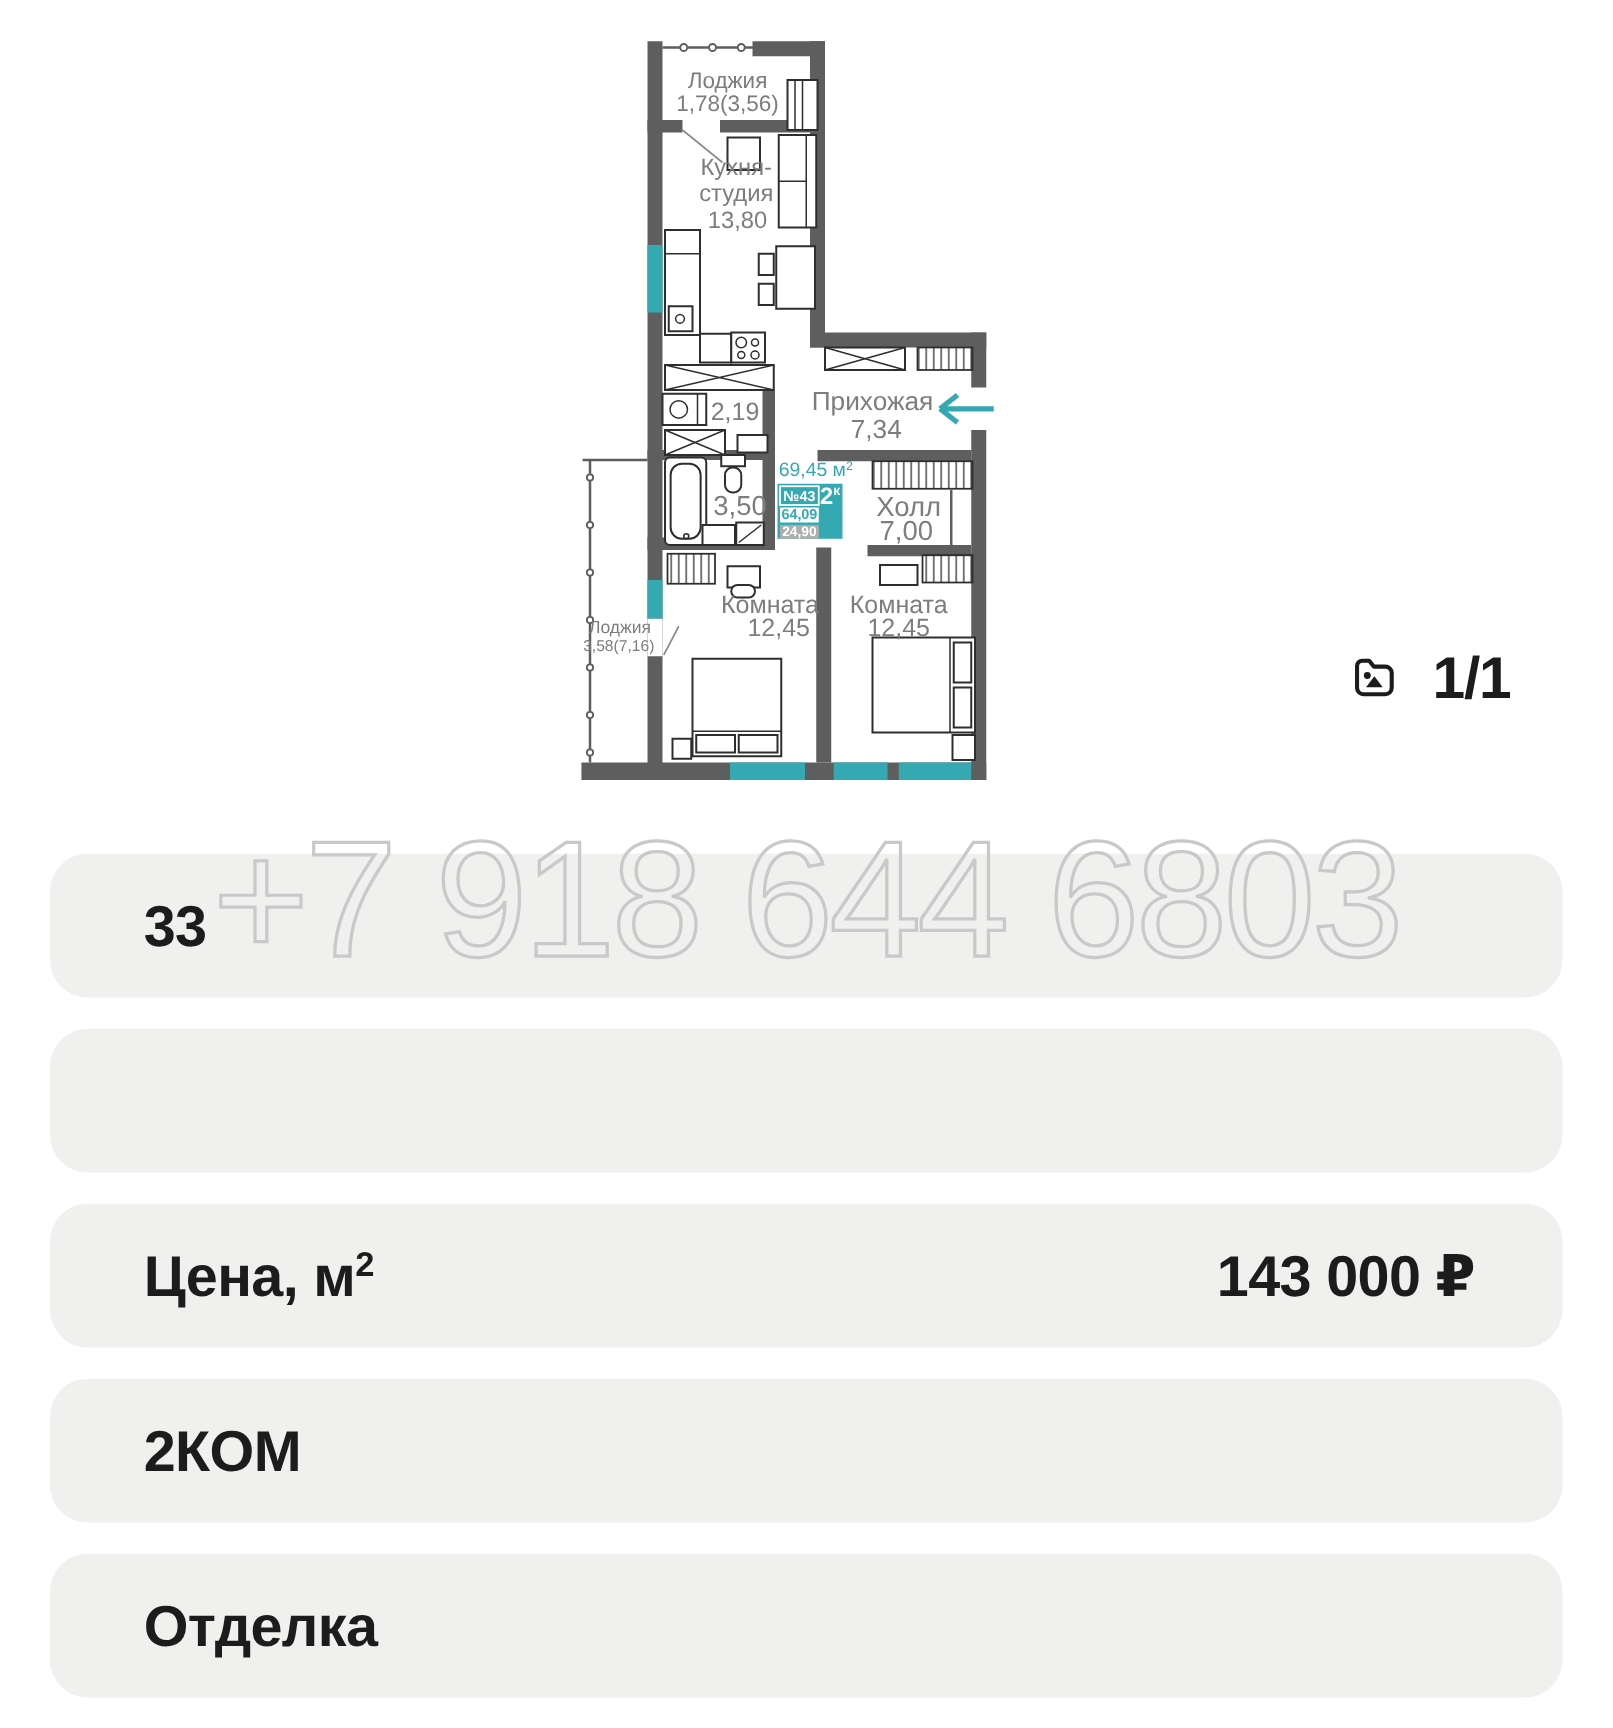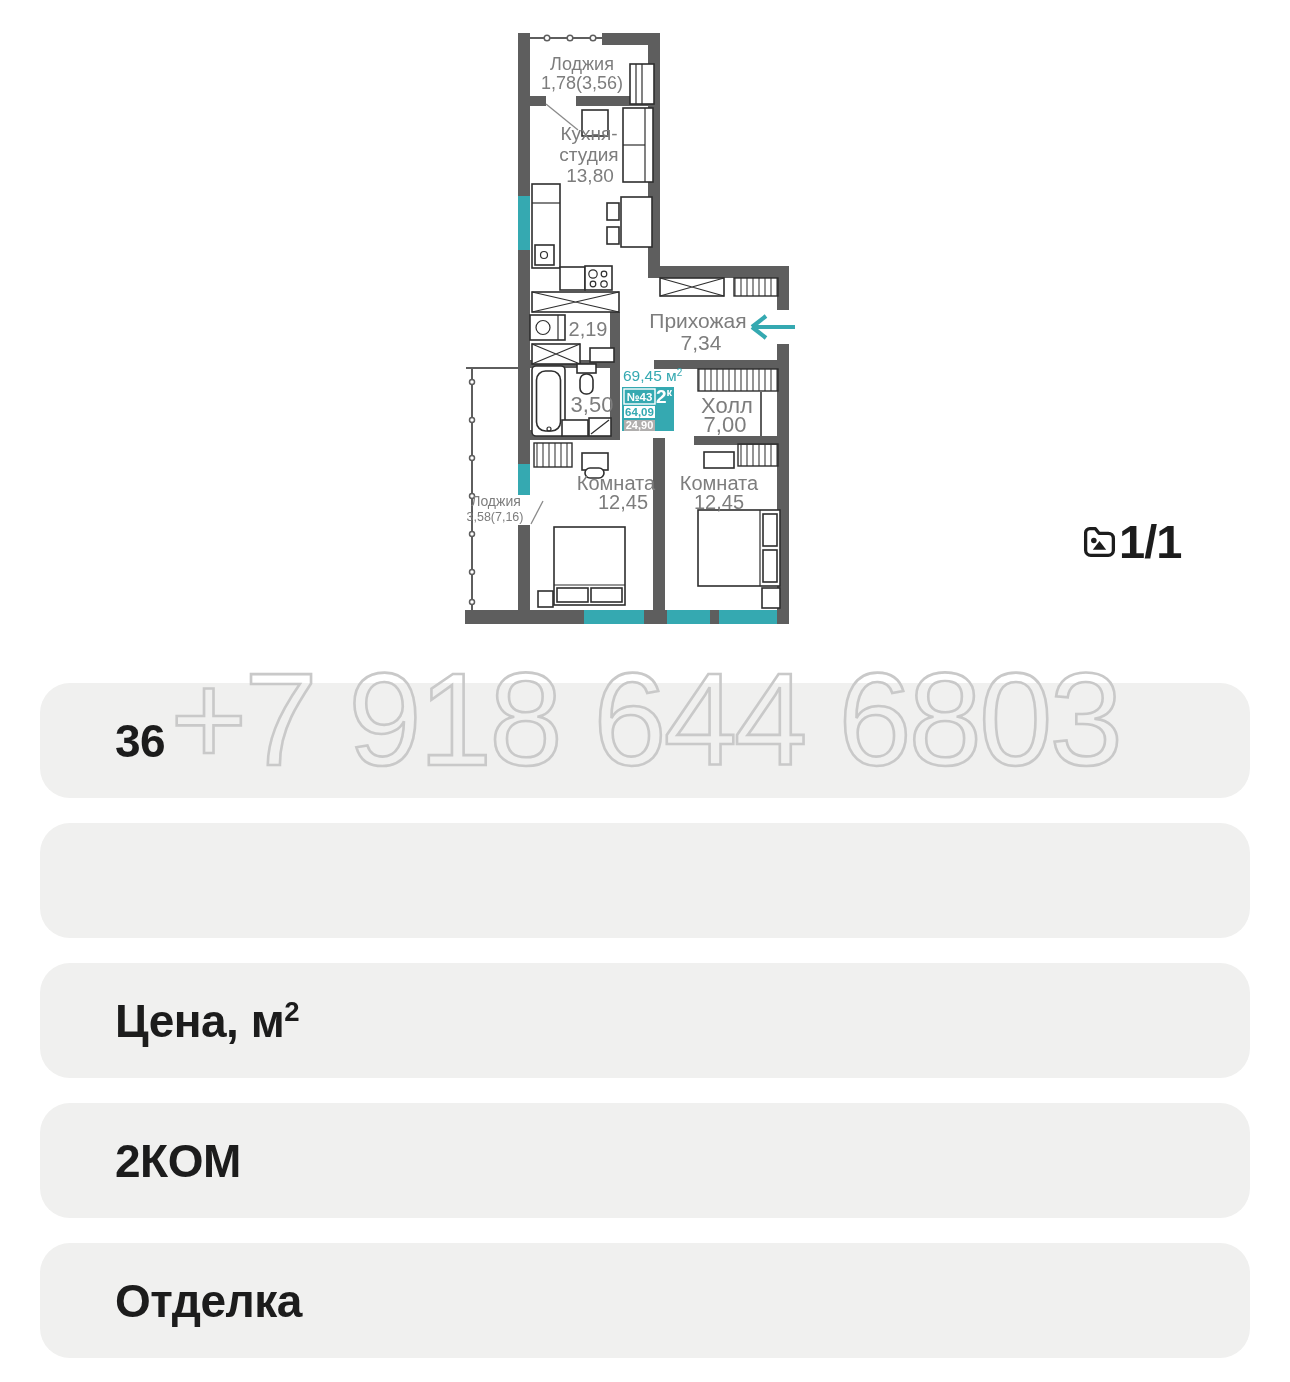--- a/index.html
+++ b/index.html
@@ -15,21 +15,21 @@
   .teal{fill:#35a9b1;}
   .lbl{fill:#7d7d7d;}
   .fur{fill:#ffffff;stroke:#2e2e2e;stroke-width:1.6;}
   .furline{stroke:#2e2e2e;stroke-width:1.2;fill:none;}
   .thin{stroke:#5e5e5e;stroke-width:2;fill:none;}
   .dot{fill:#ffffff;stroke:#5e5e5e;stroke-width:1.5;}
   .hatchbox{fill:url(#hatch);stroke:#2e2e2e;stroke-width:1.4;}
   .swing{stroke:#8a8a8a;stroke-width:1.3;fill:none;}
   .badge-txt{font-weight:bold;}
   
-  .photo-counter{position:absolute;left:1081px;top:514px;display:flex;align-items:center;gap:1px;}
+  .photo-counter{position:absolute;left:1081px;top:514px;display:flex;align-items:center;gap:28px;}
   .photo-counter .num{font-size:47px;font-weight:700;letter-spacing:-1px;color:#1c1c1c;}
   
   .watermark{
     position:absolute;top:654px;left:50%;transform:translateX(-50%);
     font-size:132px;line-height:1;letter-spacing:-3px;white-space:nowrap;
     color:transparent;-webkit-text-stroke:2.6px #c9c9c9;
     z-index:3;pointer-events:none;
   }
   
   .row{
@@ -213,28 +213,29 @@
     <path d="M4.5 12 V26.5 A5 5 0 0 0 9.5 31.5 H26.5 A5 5 0 0 0 31.5 26.5 V15 A5 5 0 0 0 26.5 10 H17.5 L14 5.5 H8.5 A4 4 0 0 0 4.5 9.5 Z" fill="none" stroke="#1c1c1c" stroke-width="3.2" stroke-linejoin="round"></path>
     <circle cx="12.5" cy="17" r="2.7" fill="#1c1c1c"></circle>
     <path d="M11.5 26 L18 17.5 L24.5 26 Z" fill="#1c1c1c"></path>
   </svg>
   <span class="num">1/1</span>
 </div>
 
 <div class="watermark">+7 918 644 6803</div>
 
 <div class="row" style="top:683px">
-  <div class="cell">36</div>
+  <div class="cell">33</div>
 </div>
 
 <div class="row" style="top:823px">
 </div>
 
 <div class="row" style="top:963px">
   <div class="cell"><span>Цена, м</span><sup>2</sup></div>
+  <div class="cell">143 000 ₽</div>
 </div>
 
 <div class="row" style="top:1103px">
   <div class="cell">2КОМ</div>
 </div>
 
 <div class="row" style="top:1243px">
   <div class="cell"><span>Отделка</span><sup></sup></div>
 </div>
 

